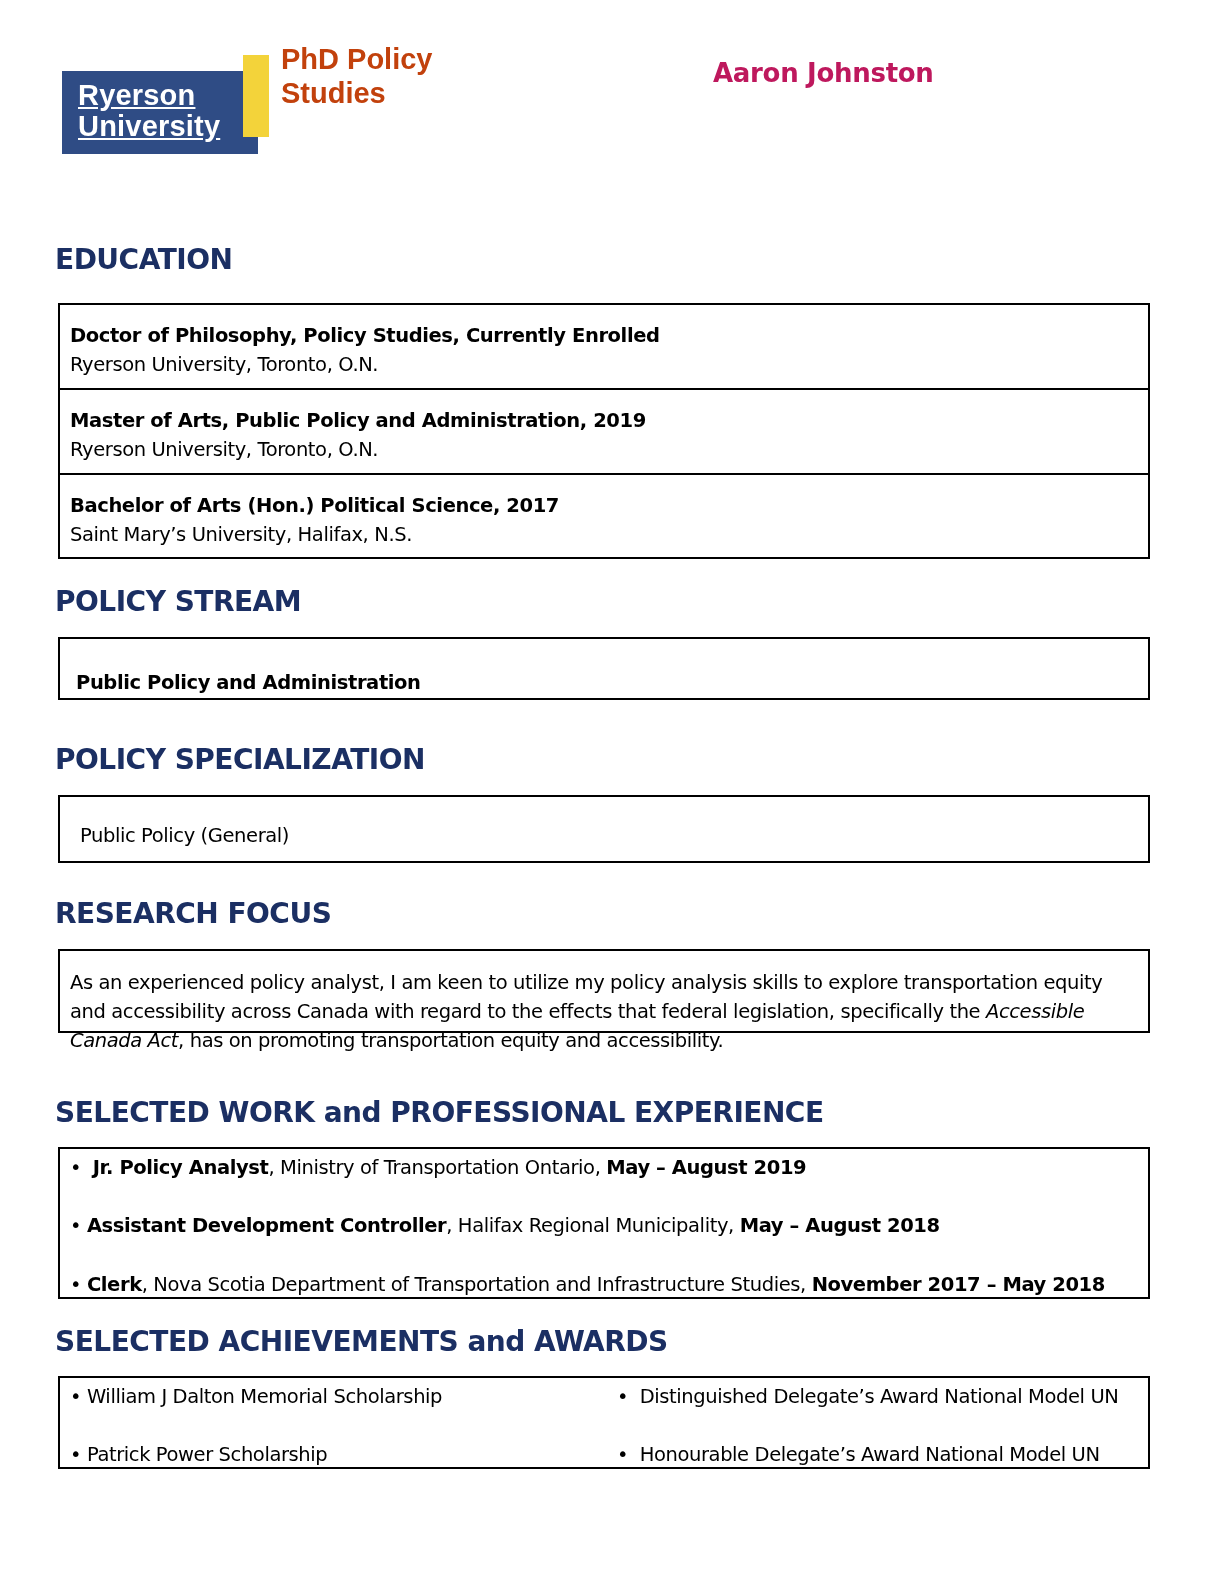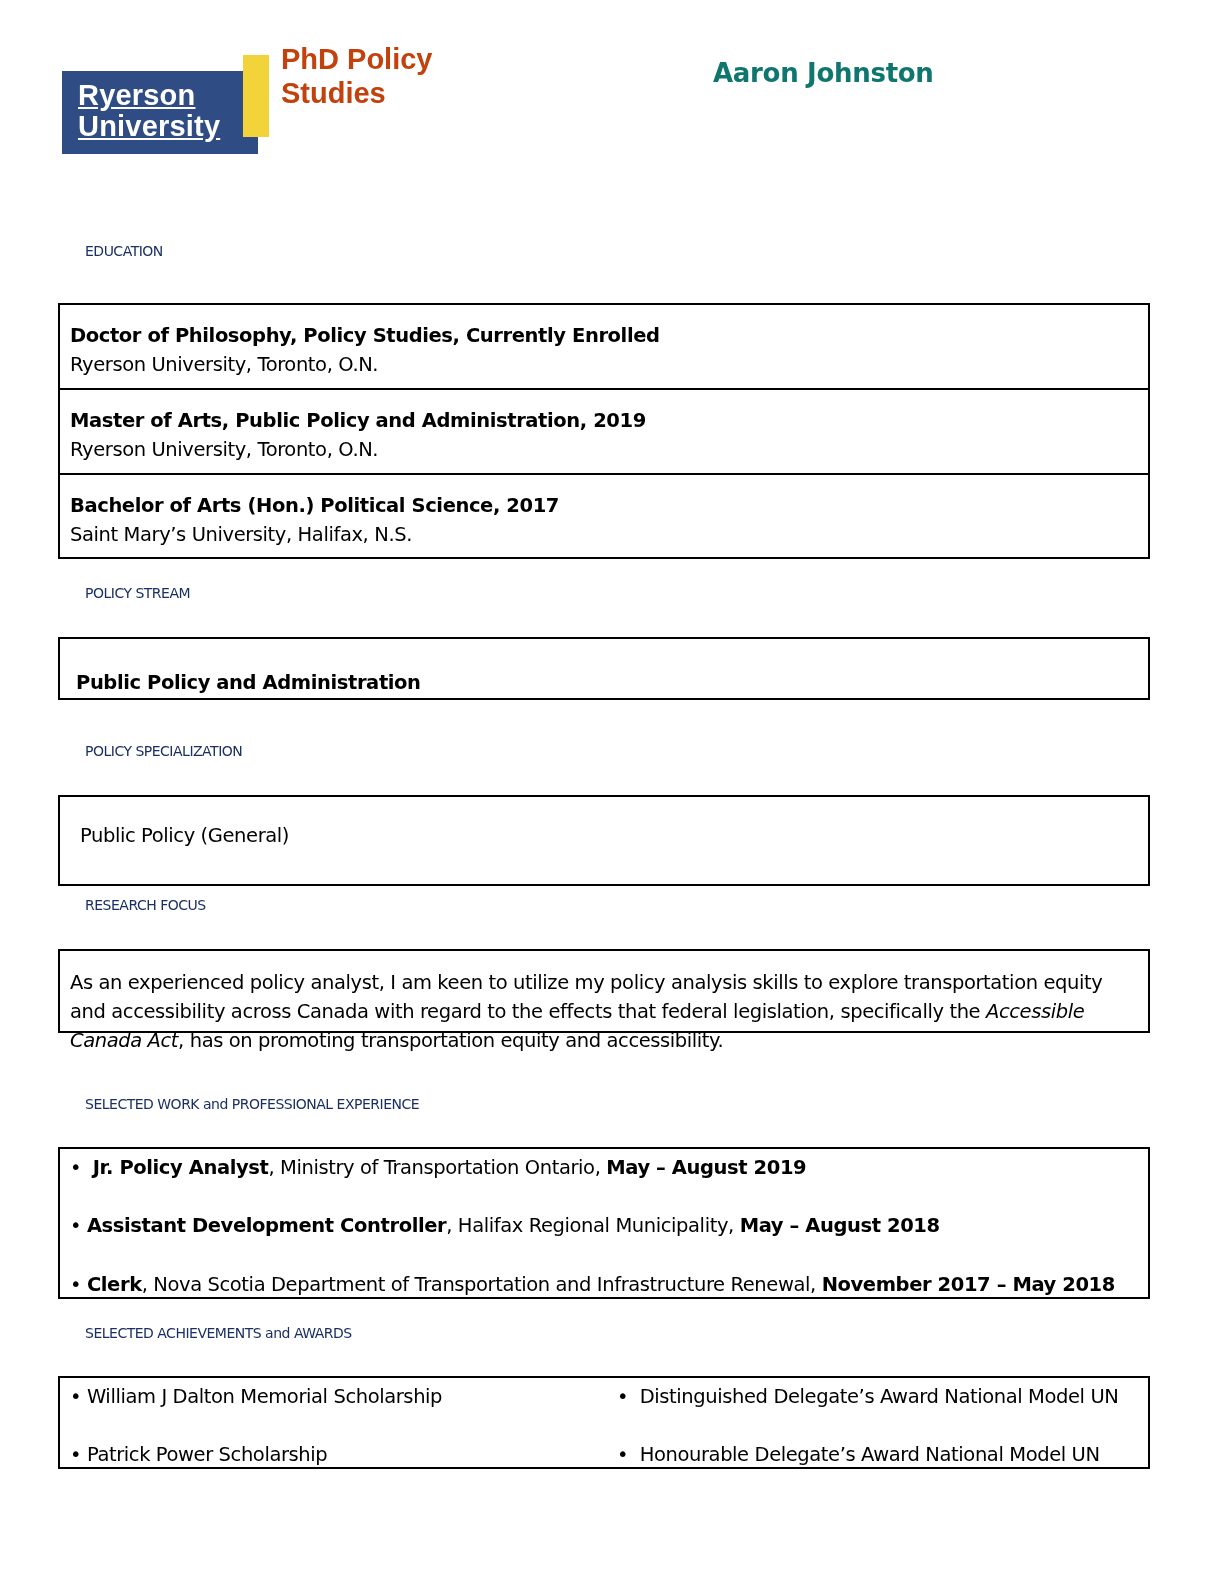--- a/index.html
+++ b/index.html
@@ -19,25 +19,25 @@
     .logo-yellow {
       position: absolute; left: 243px; top: 55px; width: 26px; height: 82px;
       background: #f3d33a;
     }
     .program-title {
       position: absolute; left: 281px; top: 42px; font-family: "Liberation Sans", sans-serif;
       font-weight: bold; font-size: 29px; line-height: 34px; color: #c2410c;
     }
     .person-name {
       position: absolute; left: 713px; top: 58px; font-family: "DejaVu Sans", sans-serif;
-      font-weight: bold; font-size: 26px; color: #0f766e; letter-spacing: -0.3px;
+      font-weight: bold; font-size: 26px; color: #be185d; letter-spacing: -0.3px;
     }
     .section-heading {
-      position: absolute; left: 85px; font-family: "DejaVu Sans", sans-serif;
-      font-weight: normal; font-size: 14px; color: #1b2f63; letter-spacing: -0.5px;
+      position: absolute; left: 55px; font-family: "DejaVu Sans", sans-serif;
+      font-weight: bold; font-size: 28px; color: #1b2f63; letter-spacing: -0.5px;
       white-space: nowrap;
     }
     .box {
       position: absolute; left: 58px; width: 1092px; border: 2px solid #000;
       box-sizing: border-box;
     }
     .edu-row { border-bottom: 2px solid #000; height: 85px; padding: 16px 4px 0 10px; box-sizing: border-box; }
     .edu-row:last-child { border-bottom: none; }
     .txt {
       font-family: "DejaVu Sans", sans-serif; font-size: 19.5px; line-height: 29px;
@@ -82,34 +82,34 @@
     <div class="txt">Saint Mary’s University, Halifax, N.S.</div>
   </div>
 </div>
 
 <div class="section-heading" style="top:585px;">POLICY STREAM</div>
 <div class="box" style="top:637px; height:63px;">
   <div class="txt bold" style="position:absolute; left:16px; top:29px;">Public Policy and Administration</div>
 </div>
 
 <div class="section-heading" style="top:743px;">POLICY SPECIALIZATION</div>
-<div class="box" style="top:795px; height:91px;">
+<div class="box" style="top:795px; height:68px;">
   <div class="txt" style="position:absolute; left:20px; top:24px;">Public Policy (General)</div>
 </div>
 
 <div class="section-heading" style="top:897px;">RESEARCH FOCUS</div>
 <div class="box" style="top:949px; height:84px;">
   <div class="para"><span>As an experienced policy analyst, I am keen to utilize my policy analysis skills to explore transportation equity and accessibility across Canada with regard to the effects that federal legislation, specifically the </span><span class="ital">Accessible Canada Act</span><span>, has on promoting transportation equity and accessibility.</span></div>
 </div>
 
 <div class="section-heading" style="top:1096px;">SELECTED WORK and PROFESSIONAL EXPERIENCE</div>
 <div class="box" style="top:1147px; height:152px;">
   <div class="txt exp-item" style="top:4px;"><span>•</span>&nbsp; <span class="bold">Jr. Policy Analyst</span><span>, Ministry of Transportation Ontario, </span><span class="bold">May – August 2019</span></div>
   <div class="txt exp-item" style="top:62px;"><span>•</span> <span class="bold">Assistant Development Controller</span><span>, Halifax Regional Municipality, </span><span class="bold">May – August 2018</span></div>
-  <div class="txt exp-item" style="top:121px;"><span>•</span> <span class="bold">Clerk</span><span>, Nova Scotia Department of Transportation and Infrastructure Renewal, </span><span class="bold">November 2017 – May 2018</span></div>
+  <div class="txt exp-item" style="top:121px;"><span>•</span> <span class="bold">Clerk</span><span>, Nova Scotia Department of Transportation and Infrastructure Studies, </span><span class="bold">November 2017 – May 2018</span></div>
 </div>
 
 <div class="section-heading" style="top:1325px;">SELECTED ACHIEVEMENTS and AWARDS</div>
 <div class="box" style="top:1376px; height:93px;">
   <div class="txt award-item" style="left:557px; top:4px;"><span>•</span>&nbsp; <span>Distinguished Delegate’s Award National Model UN</span></div>
   <div class="txt award-item" style="left:10px; top:4px;"><span>•</span> <span>William J Dalton Memorial Scholarship</span></div>
   <div class="txt award-item" style="left:10px; top:62px;"><span>•</span> <span>Patrick Power Scholarship</span></div>
   <div class="txt award-item" style="left:557px; top:62px;"><span>•</span>&nbsp; <span>Honourable Delegate’s Award National Model UN</span></div>
 </div>
 

